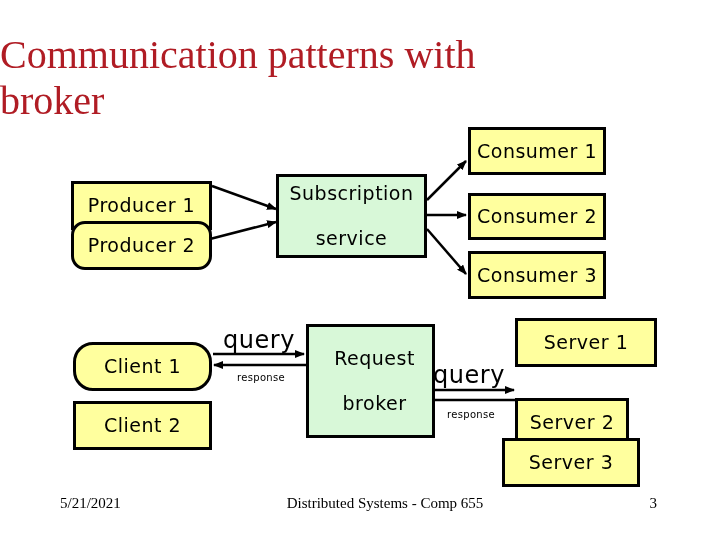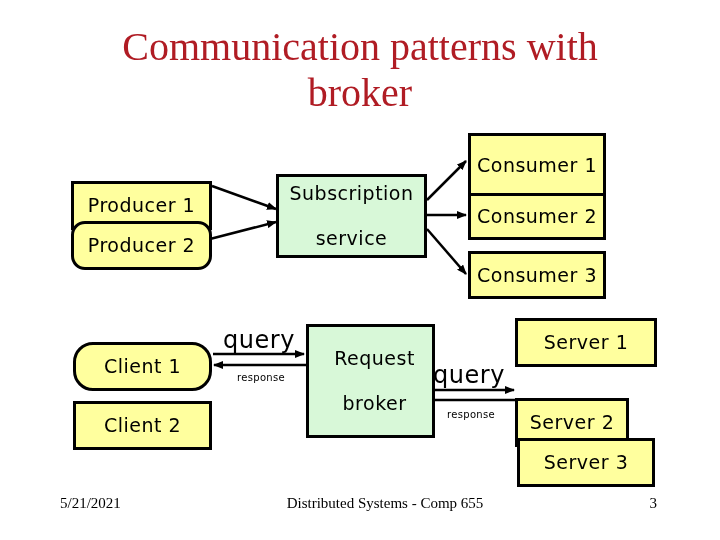--- a/index.html
+++ b/index.html
@@ -1,43 +1,43 @@
 <!DOCTYPE html>
 <html><head>
 <meta charset="utf-8">
 <style>
   html,body { margin:0; padding:0; background:#ffffff; }
   .slide {
     position:relative; width:720px; height:540px; background:#ffffff;
     overflow:hidden; font-family:"DejaVu Sans", sans-serif; color:#000;
   }
   .title {
-    position:absolute; top:24px; left:0; right:0;
-    text-align:center; font-family:"Liberation Serif", serif;
+    position:absolute; top:32px; left:0; right:0;
+    text-align:left; font-family:"Liberation Serif", serif;
     font-size:40px; line-height:46px; color:#B01C24; font-weight:400;
   }
   .arrows { position:absolute; left:0; top:0; width:720px; height:540px; }
   .box {
     position:absolute; box-sizing:border-box;
     border:3px solid #000; background:#FFFF9E;
     display:flex; flex-direction:column; align-items:center; justify-content:center;
     font-size:19px; letter-spacing:0.5px; line-height:1.3; text-align:center;
   }
   .box.green { background:#D8F8D8;gap:20px; }
   
   .producer1 { left:71px;  top:161px; width:141px; height:49px;margin-top:20px; }
   .producer2 { left:71px;  top:221px; width:141px; height:49px;border-radius:14px; }
-  .consumer1 { left:468px; top:133px; width:138px; height:64px;justify-content:center; }
+  .consumer1 { left:468px; top:127px; width:138px; height:48px;justify-content:center; }
   .consumer2 { left:468px; top:193px; width:138px; height:47px; }
   .consumer3 { left:468px; top:251px; width:138px; height:48px; }
   .client1   { left:73px;  top:342px; width:139px; height:49px;border-radius:20px; }
   .client2   { left:73px;  top:401px; width:139px; height:49px; }
   .server1   { left:515px; top:318px; width:142px; height:49px; }
   .server2   { left:515px; top:398px; width:114px; height:49px; }
-  .server3   { left:517px; top:438px; width:138px; height:49px; }
+  .server3   { left:502px; top:438px; width:138px; height:49px; }
   
   .subscription { left:276px; top:174px; width:151px; height:84px; }
   .reqbroker    { left:306px; top:324px; width:129px; height:114px;padding-left:8px; }
   .flow-label {
     position:absolute; transform:translateX(-50%);
     font-size:24px; letter-spacing:0.5px; white-space:nowrap;
   }
   .flow-label.small { font-size:10px; letter-spacing:0.3px; }
   .query-left     { left:259px; top:326px; }
   .response-left  { left:261px; top:372px; }

